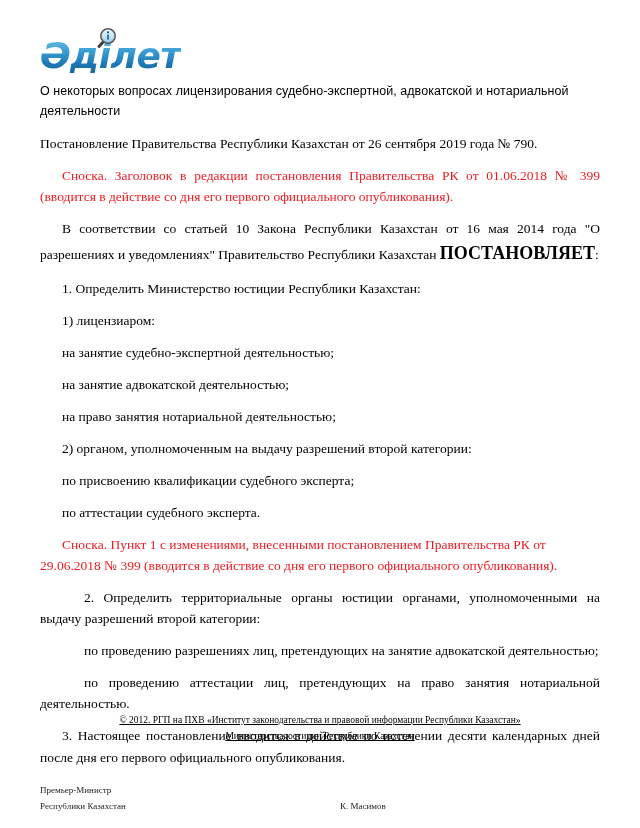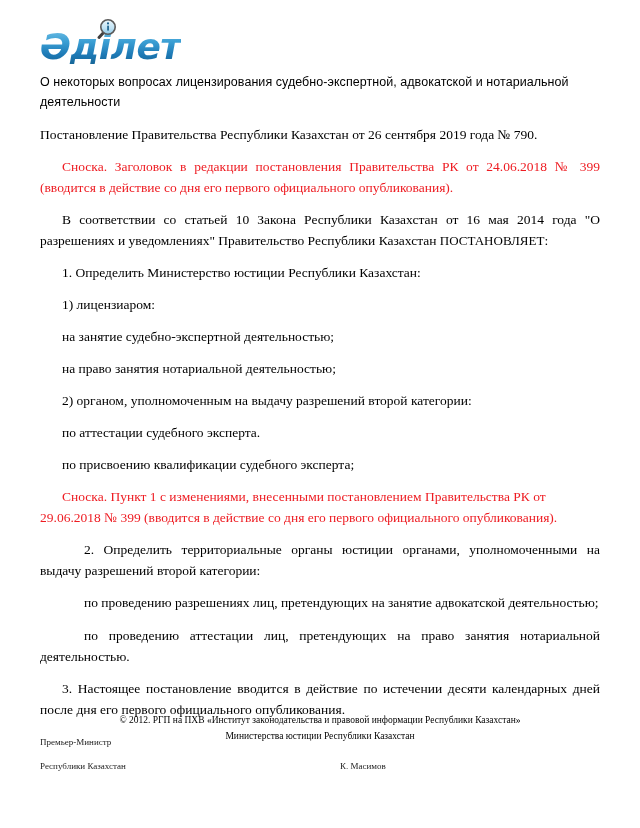--- a/index.html
+++ b/index.html
@@ -13,21 +13,21 @@
     height: 828px;
     font-family: "Liberation Serif", "DejaVu Serif", serif;
     color: #000000;
     overflow: hidden;
   }
   .page {
     position: relative;
     width: 640px;
     height: 828px;
     box-sizing: border-box;
-    padding: 0 40px;
+    padding: 9px 40px;
   }
 
   
   .logo-wrap {
     position: relative;
     height: 62px;
     padding-top: 26px;
     box-sizing: border-box;
   }
   .logo {
@@ -83,38 +83,37 @@
   p.no-indent {
     text-indent: 0;
   }
   p.flush {
     text-align: left;
   }
   .note {
     color: #ee1c22;
   }
   .bold-word {
-    font-weight: normal;
-    font-size: 13px;
+    font-weight: bold;
+    font-size: 18px;
   }
   .tight {
     margin-top: 1px;
   }
 
   
   .sign-block {
     margin-top: 14px;
     font-size: 9px;
     line-height: 1.85;
     color: #222222;
   }
   .sign-row {
     display: flex;
     justify-content: flex-start;
-    margin-top: 8px;
   }
   .sign-left {
     width: 300px;
   }
   .sign-right {
     width: 180px;
   }
 
   
   .footer {
@@ -122,20 +121,21 @@
     left: 0;
     right: 0;
     top: 712px;
     text-align: center;
     font-size: 9.5px;
     line-height: 1.7;
     color: #000000;
   }
   .footer div {
     white-space: nowrap;
+    text-decoration: underline;
   }
 </style>
 </head>
 <body>
 
 <div class="page">
 
   <div class="logo-wrap">
     <span class="logo">
       <span class="logo-text">Әділет</span>
@@ -152,31 +152,32 @@
         <circle cx="15" cy="5.4" r="1.05" fill="#1a5f8c"></circle>
         <rect x="14.2" y="7.4" width="1.7" height="5.4" rx="0.7" fill="#1a5f8c"></rect>
       </svg>
     </span>
   </div>
 
   <h1 class="doc-title">О некоторых вопросах лицензирования судебно-экспертной, адвокатской и нотариальной деятельности</h1>
 
   <p class="body-text no-indent flush">Постановление Правительства Республики Казахстан от 26 сентября 2019 года № 790.</p>
 
-  <p class="body-text indent note">Сноска. Заголовок в редакции постановления Правительства РК от 24.06.2018 № 399 (вводится в действие со дня его первого официального опубликования).</p>
+  <p class="body-text indent note">Сноска. Заголовок в редакции постановления Правительства РК от 01.06.2018 № 399 (вводится в действие со дня его первого официального опубликования).</p>
 
   <p class="body-text indent"><span>В соответствии со статьей 10 Закона Республики Казахстан от 16 мая 2014 года "О разрешениях и уведомлениях" Правительство Республики Казахстан</span> <span class="bold-word">ПОСТАНОВЛЯЕТ</span><span>:</span></p>
 
   <p class="body-text indent flush tight">1. Определить Министерство юстиции Республики Казахстан:</p>
   <p class="body-text indent flush tight">1) лицензиаром:</p>
   <p class="body-text indent flush tight">на занятие судебно-экспертной деятельностью;</p>
+  <p class="body-text indent flush tight">на занятие адвокатской деятельностью;</p>
   <p class="body-text indent flush tight">на право занятия нотариальной деятельностью;</p>
   <p class="body-text indent flush tight">2) органом, уполномоченным на выдачу разрешений второй категории:</p>
+  <p class="body-text indent flush tight">по присвоению квалификации судебного эксперта;</p>
   <p class="body-text indent flush tight">по аттестации судебного эксперта.</p>
-  <p class="body-text indent flush tight">по присвоению квалификации судебного эксперта;</p>
 
   <p class="body-text indent flush note tight">Сноска. Пункт 1 с изменениями, внесенными постановлением Правительства РК от 29.06.2018 № 399 (вводится в действие со дня его первого официального опубликования).</p>
 
   <p class="body-text indent-wide">2. Определить территориальные органы юстиции органами, уполномоченными на выдачу разрешений второй категории:</p>
   <p class="body-text indent-wide tight">по проведению разрешениях лиц, претендующих на занятие адвокатской деятельностью;</p>
   <p class="body-text indent-wide tight">по проведению аттестации лиц, претендующих на право занятия нотариальной деятельностью.</p>
 
   <p class="body-text indent">3. Настоящее постановление вводится в действие по истечении десяти календарных дней после дня его первого официального опубликования.</p>
 
   <div class="sign-block">

